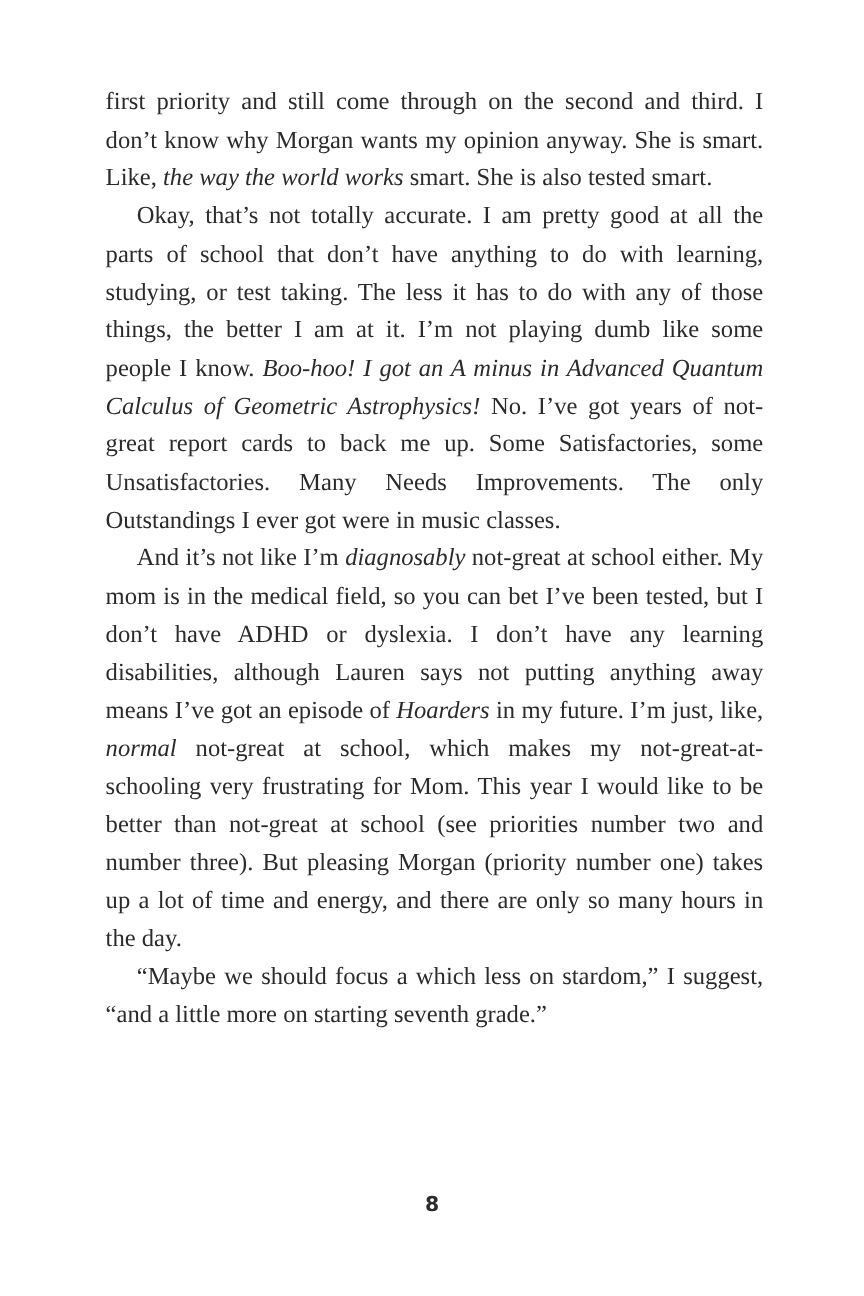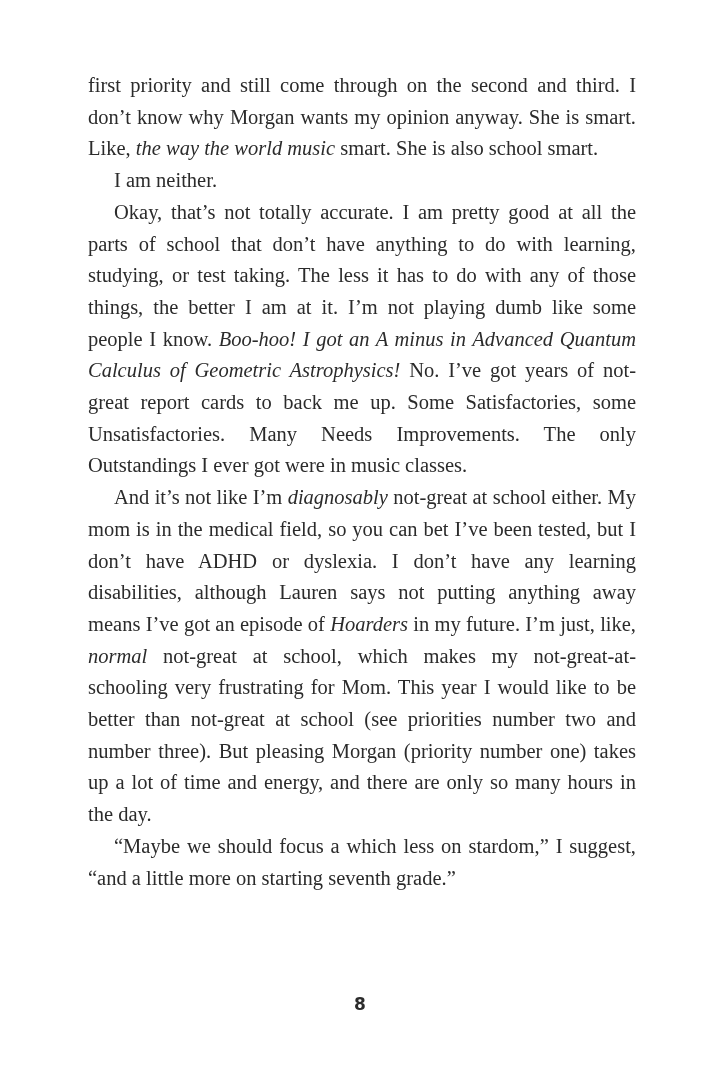--- a/index.html
+++ b/index.html
@@ -16,19 +16,18 @@
   .page em { font-style: italic; }
   .pagenum {
     position: absolute; left: 0; width: 720px; top: 994px; text-align: center;
     font-family: "DejaVu Sans", sans-serif; font-weight: bold; font-size: 17px; color: #2b2b2b;
   }
 </style>
 </head>
 <body>
 
 <div class="page" id="page-body">
-    <p class="noindent"><span>first priority and still come through on the second and third. I don’t know why Morgan wants my opinion anyway. She is smart. Like, </span><em>the way the world music</em><span> smart. She is also school smart.</span></p>
-    <p class="indent"><span>I am neither.</span></p>
+    <p class="noindent"><span>first priority and still come through on the second and third. I don’t know why Morgan wants my opinion anyway. She is smart. Like, </span><em>the way the world works</em><span> smart. She is also tested smart.</span></p>
     <p class="indent"><span>Okay, that’s not totally accurate. I am pretty good at all the parts of school that don’t have anything to do with learning, studying, or test taking. The less it has to do with any of those things, the better I am at it. I’m not playing dumb like some people I know. </span><em>Boo-hoo! I got an A minus in Advanced Quantum Calculus of Geometric Astrophysics!</em><span> No. I’ve got years of not-great report cards to back me up. Some Satisfactories, some Unsatisfactories. Many Needs Improvements. The only Outstandings I ever got were in music classes.</span></p>
     <p class="indent"><span>And it’s not like I’m </span><em>diagnosably</em><span> not-great at school either. My mom is in the medical field, so you can bet I’ve been tested, but I don’t have ADHD or dyslexia. I don’t have any learning disabilities, although Lauren says not putting anything away means I’ve got an episode of </span><em>Hoarders</em><span> in my future. I’m just, like, </span><em>normal</em><span> not-great at school, which makes my not-great-at-schooling very frustrating for Mom. This year I would like to be better than not-great at school (see priorities number two and number three). But pleasing Morgan (priority number one) takes up a lot of time and energy, and there are only so many hours in the day.</span></p>
     <p class="indent"><span>“Maybe we should focus a which less on stardom,” I suggest, “and a little more on starting seventh grade.”</span></p>
   </div>
 <div class="pagenum">8</div>
 
 </body></html>

